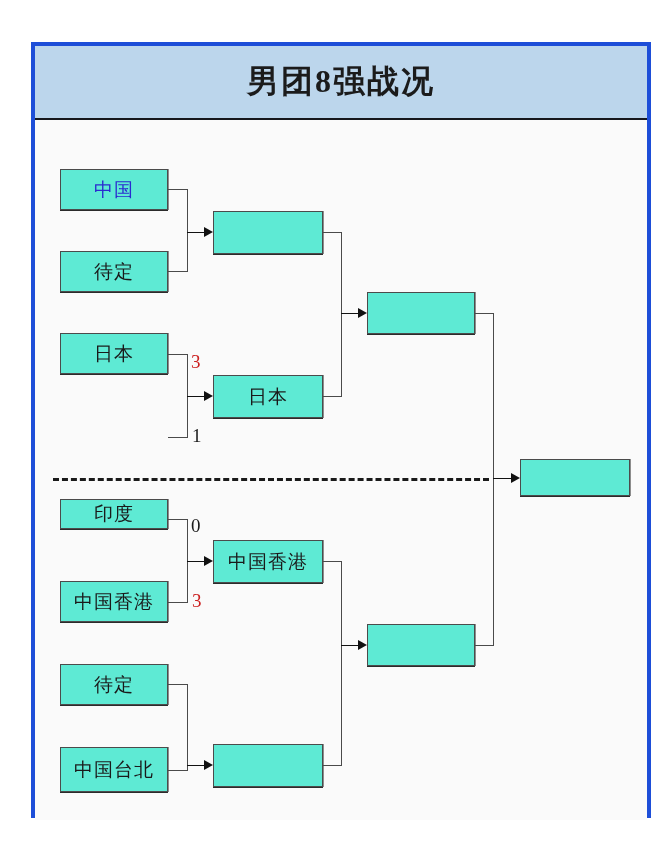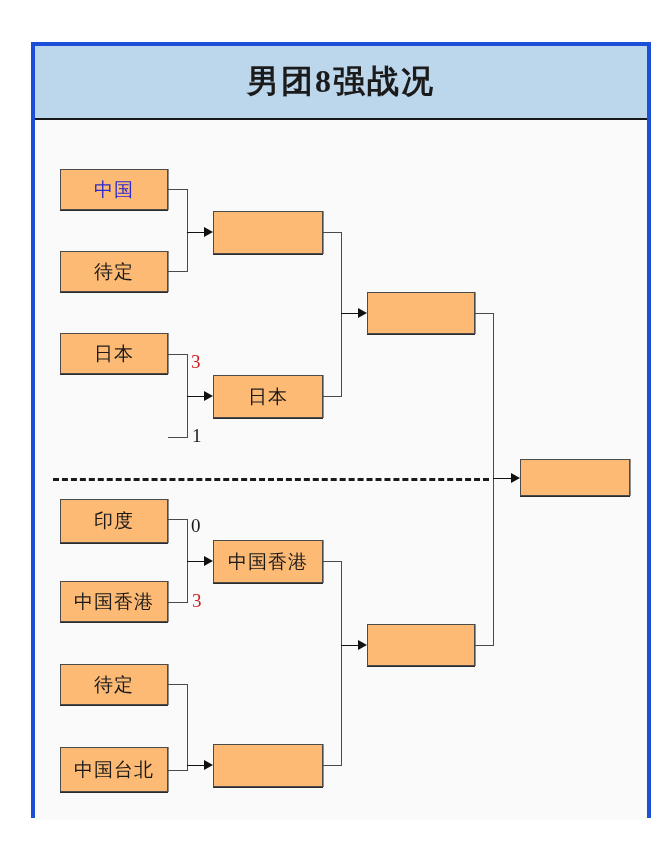--- a/index.html
+++ b/index.html
@@ -53,21 +53,21 @@
     width: 100%;
     height: 700px;
     background: #fafafa;
   }
 
   
   .node {
     position: absolute;
     box-sizing: border-box;
     border: 1px solid #4b4b4b;
-    background: #fdba74;
+    background: #5eead4;
     display: flex;
     align-items: center;
     justify-content: center;
     font-size: 19px;
     color: #1a1a1a;
     font-family: "Liberation Serif", "DejaVu Serif", serif;
     letter-spacing: 1px;
     box-shadow: 0 1px 0 0 #2b2b2b, 1px 0 0 0 #8d8d8d;
   }
   .node.highlight { color: #2a2ad0; }
@@ -125,21 +125,21 @@
 
     <div class="bracket-area">
 
       <div class="node highlight" style="left:25px;  top:49px;  width:108px; height:41px;">中国</div>
 
       <div class="node" style="left:25px;  top:131px; width:108px; height:41px;">待定</div>
 
       <div class="node" style="left:25px;  top:213px; width:108px; height:41px;">日本</div>
 
 
-      <div class="node" style="left:25px;  top:379px; width:108px; height:44px;">印度</div>
+      <div class="node" style="left:25px;  top:379px; width:108px; height:30px;">印度</div>
 
       <div class="node" style="left:25px;  top:461px; width:108px; height:41px;">中国香港</div>
 
       <div class="node" style="left:25px;  top:544px; width:108px; height:41px;">待定</div>
 
       <div class="node" style="left:25px;  top:627px; width:108px; height:45px;">中国台北</div>
 
       <div class="node empty" style="left:178px; top:91px;  width:110px; height:43px;"></div>
 
       <div class="node" style="left:178px; top:255px; width:110px; height:43px;">日本</div>

